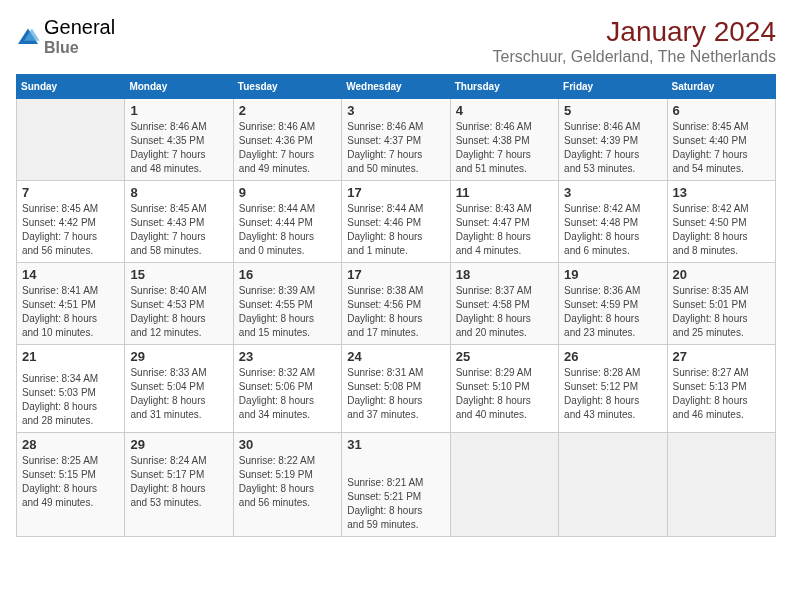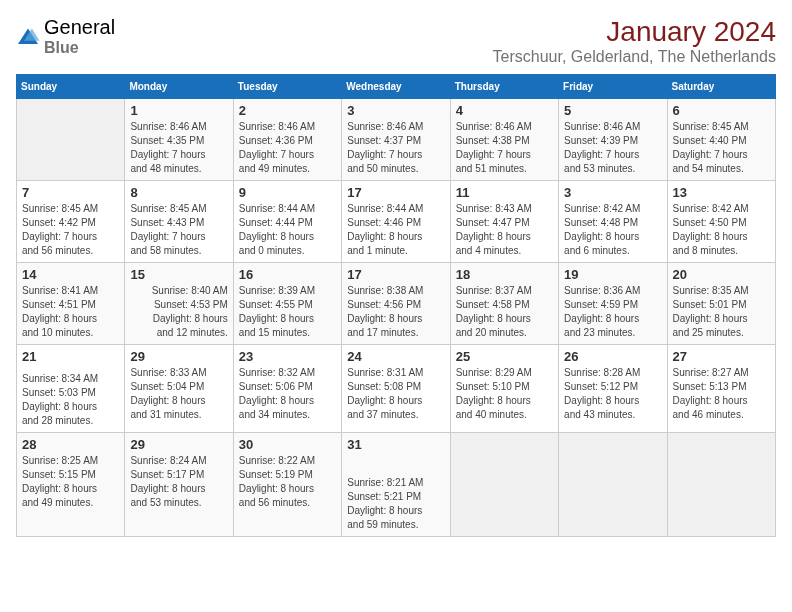--- a/index.html
+++ b/index.html
@@ -222,21 +222,21 @@
       <tr>
         <td>
           <span class="day-number">14</span>
           <div class="day-info" style="white-space: pre-line;">Sunrise: 8:41 AM
 Sunset: 4:51 PM
 Daylight: 8 hours
 and 10 minutes.</div>
         </td>
         <td>
           <span class="day-number">15</span>
-          <div class="day-info" style="white-space: pre-line; text-align: right;">Sunrise: 8:40 AM
+          <div class="day-info" style="white-space: pre-line;">Sunrise: 8:40 AM
 Sunset: 4:53 PM
 Daylight: 8 hours
 and 12 minutes.</div>
         </td>
         <td>
           <span class="day-number">16</span>
           <div class="day-info" style="white-space: pre-line;">Sunrise: 8:39 AM
 Sunset: 4:55 PM
 Daylight: 8 hours
 and 15 minutes.</div>

